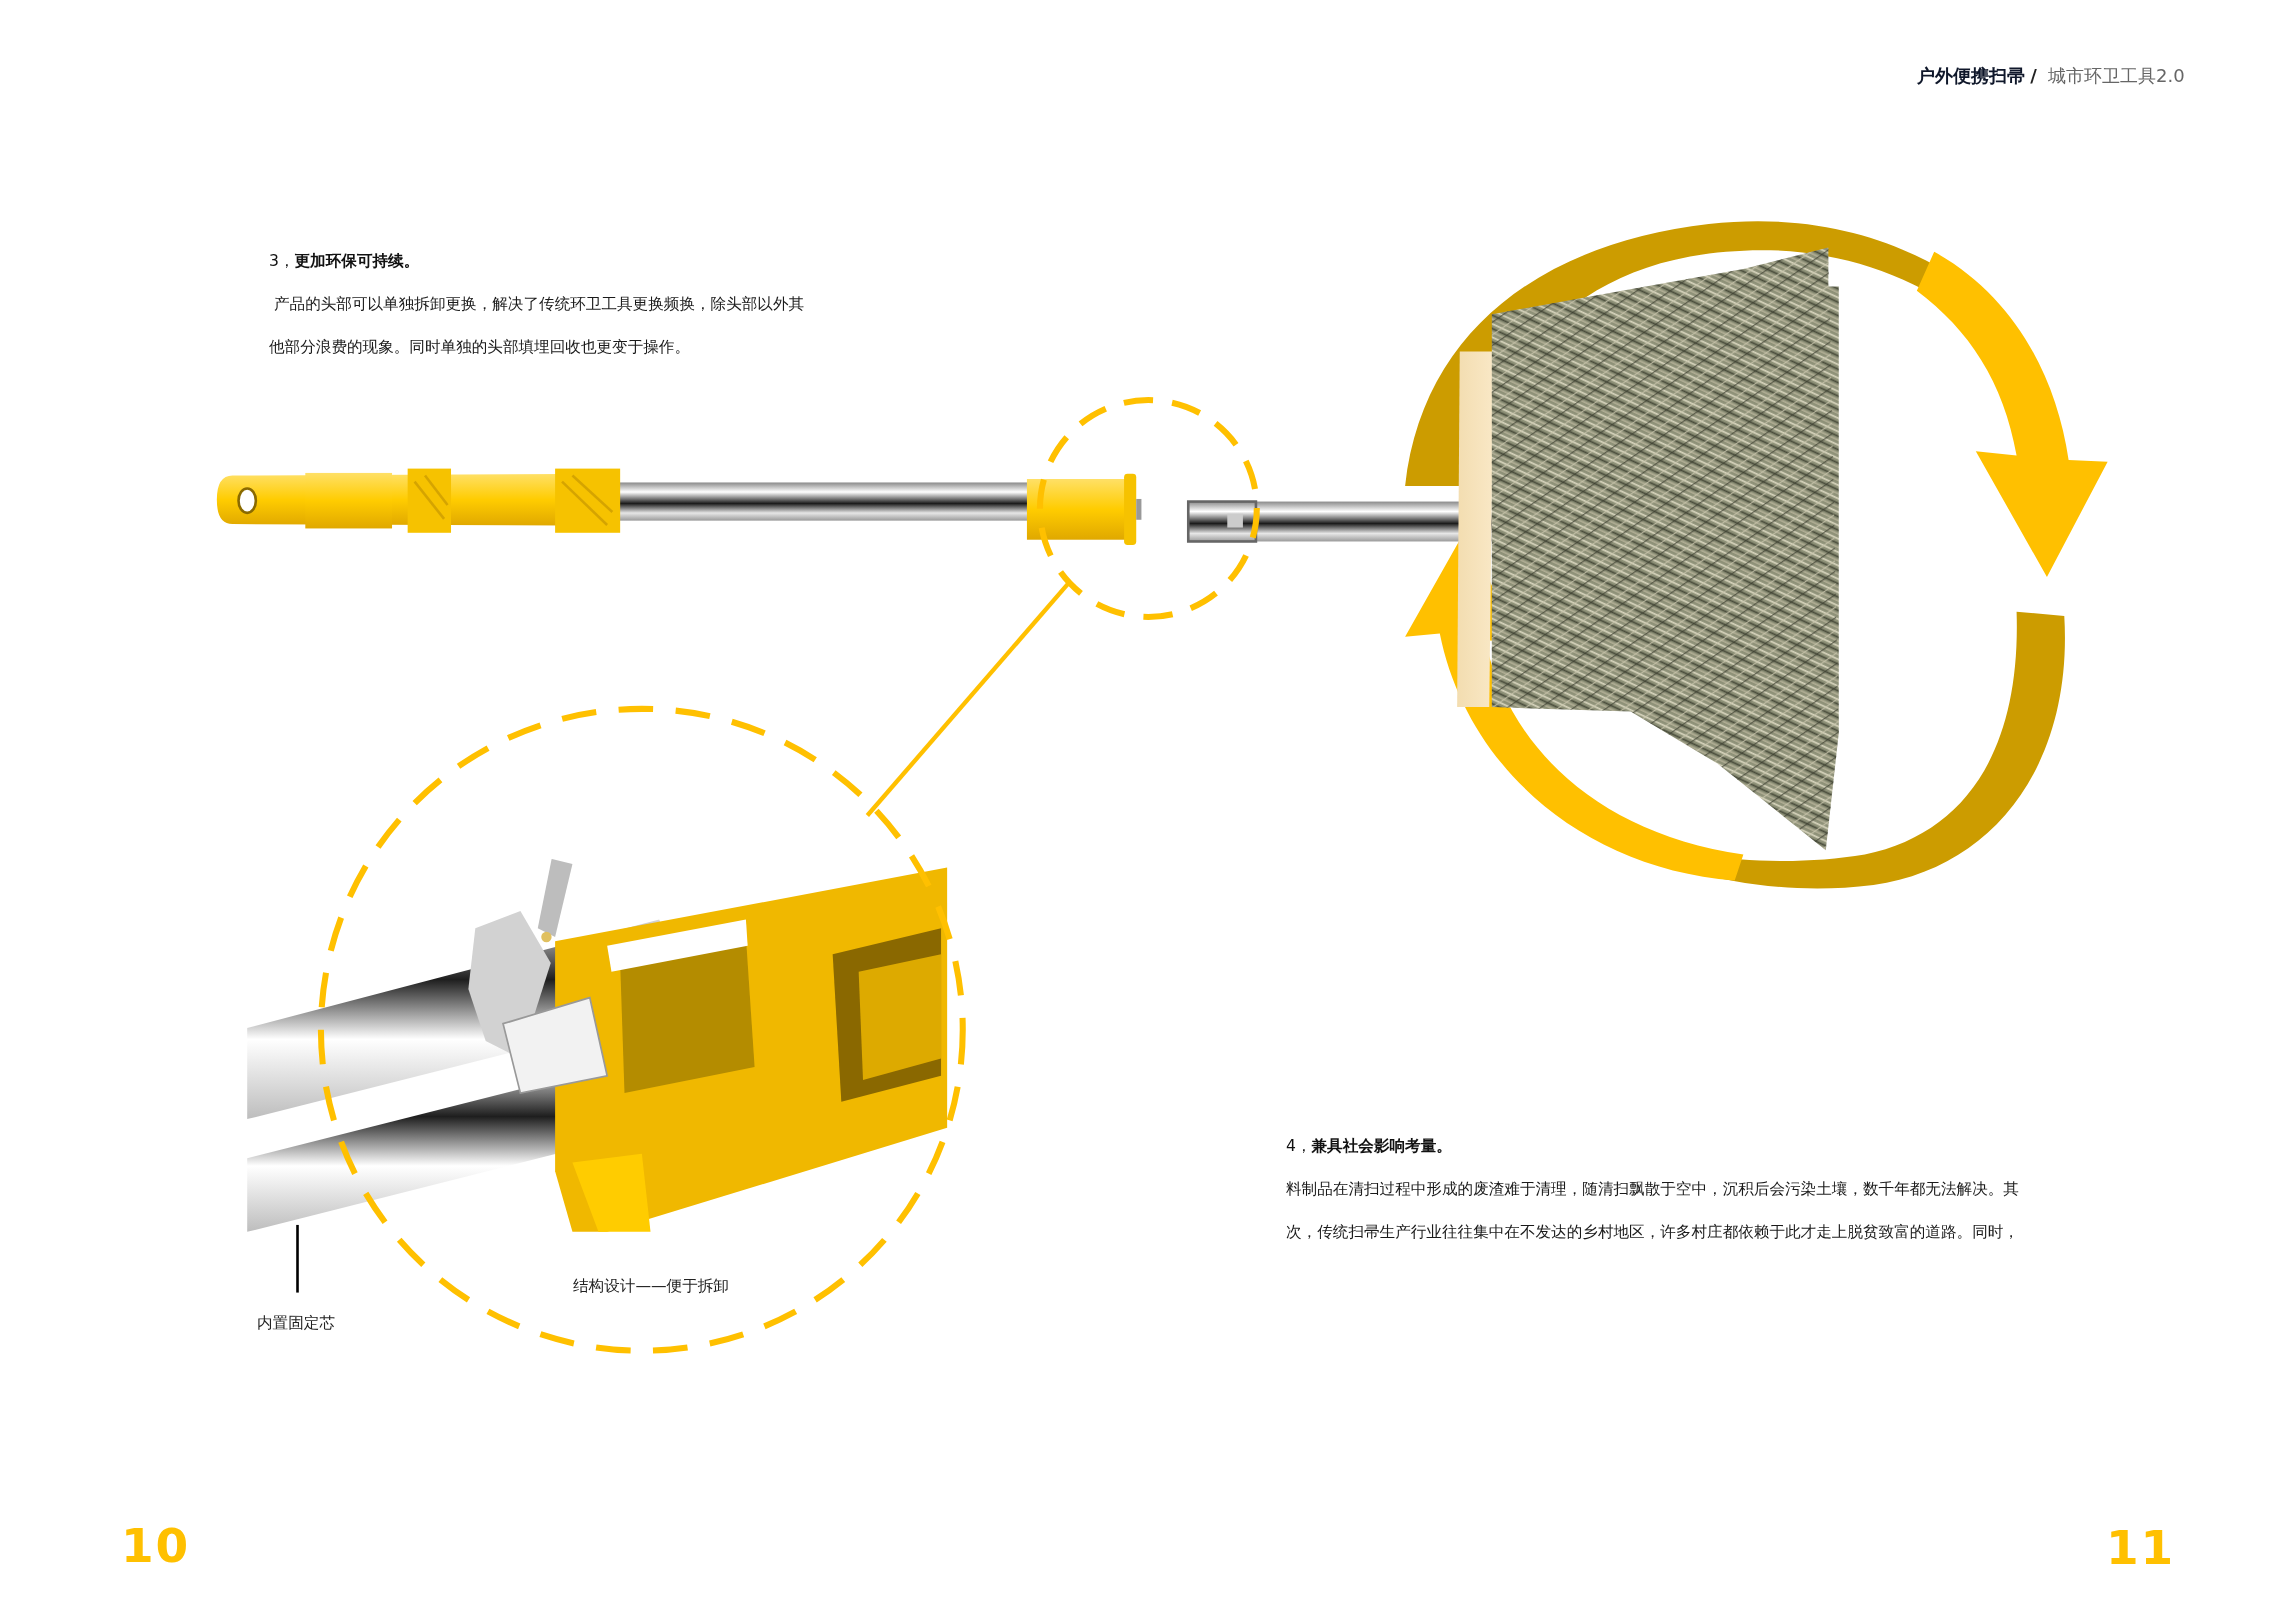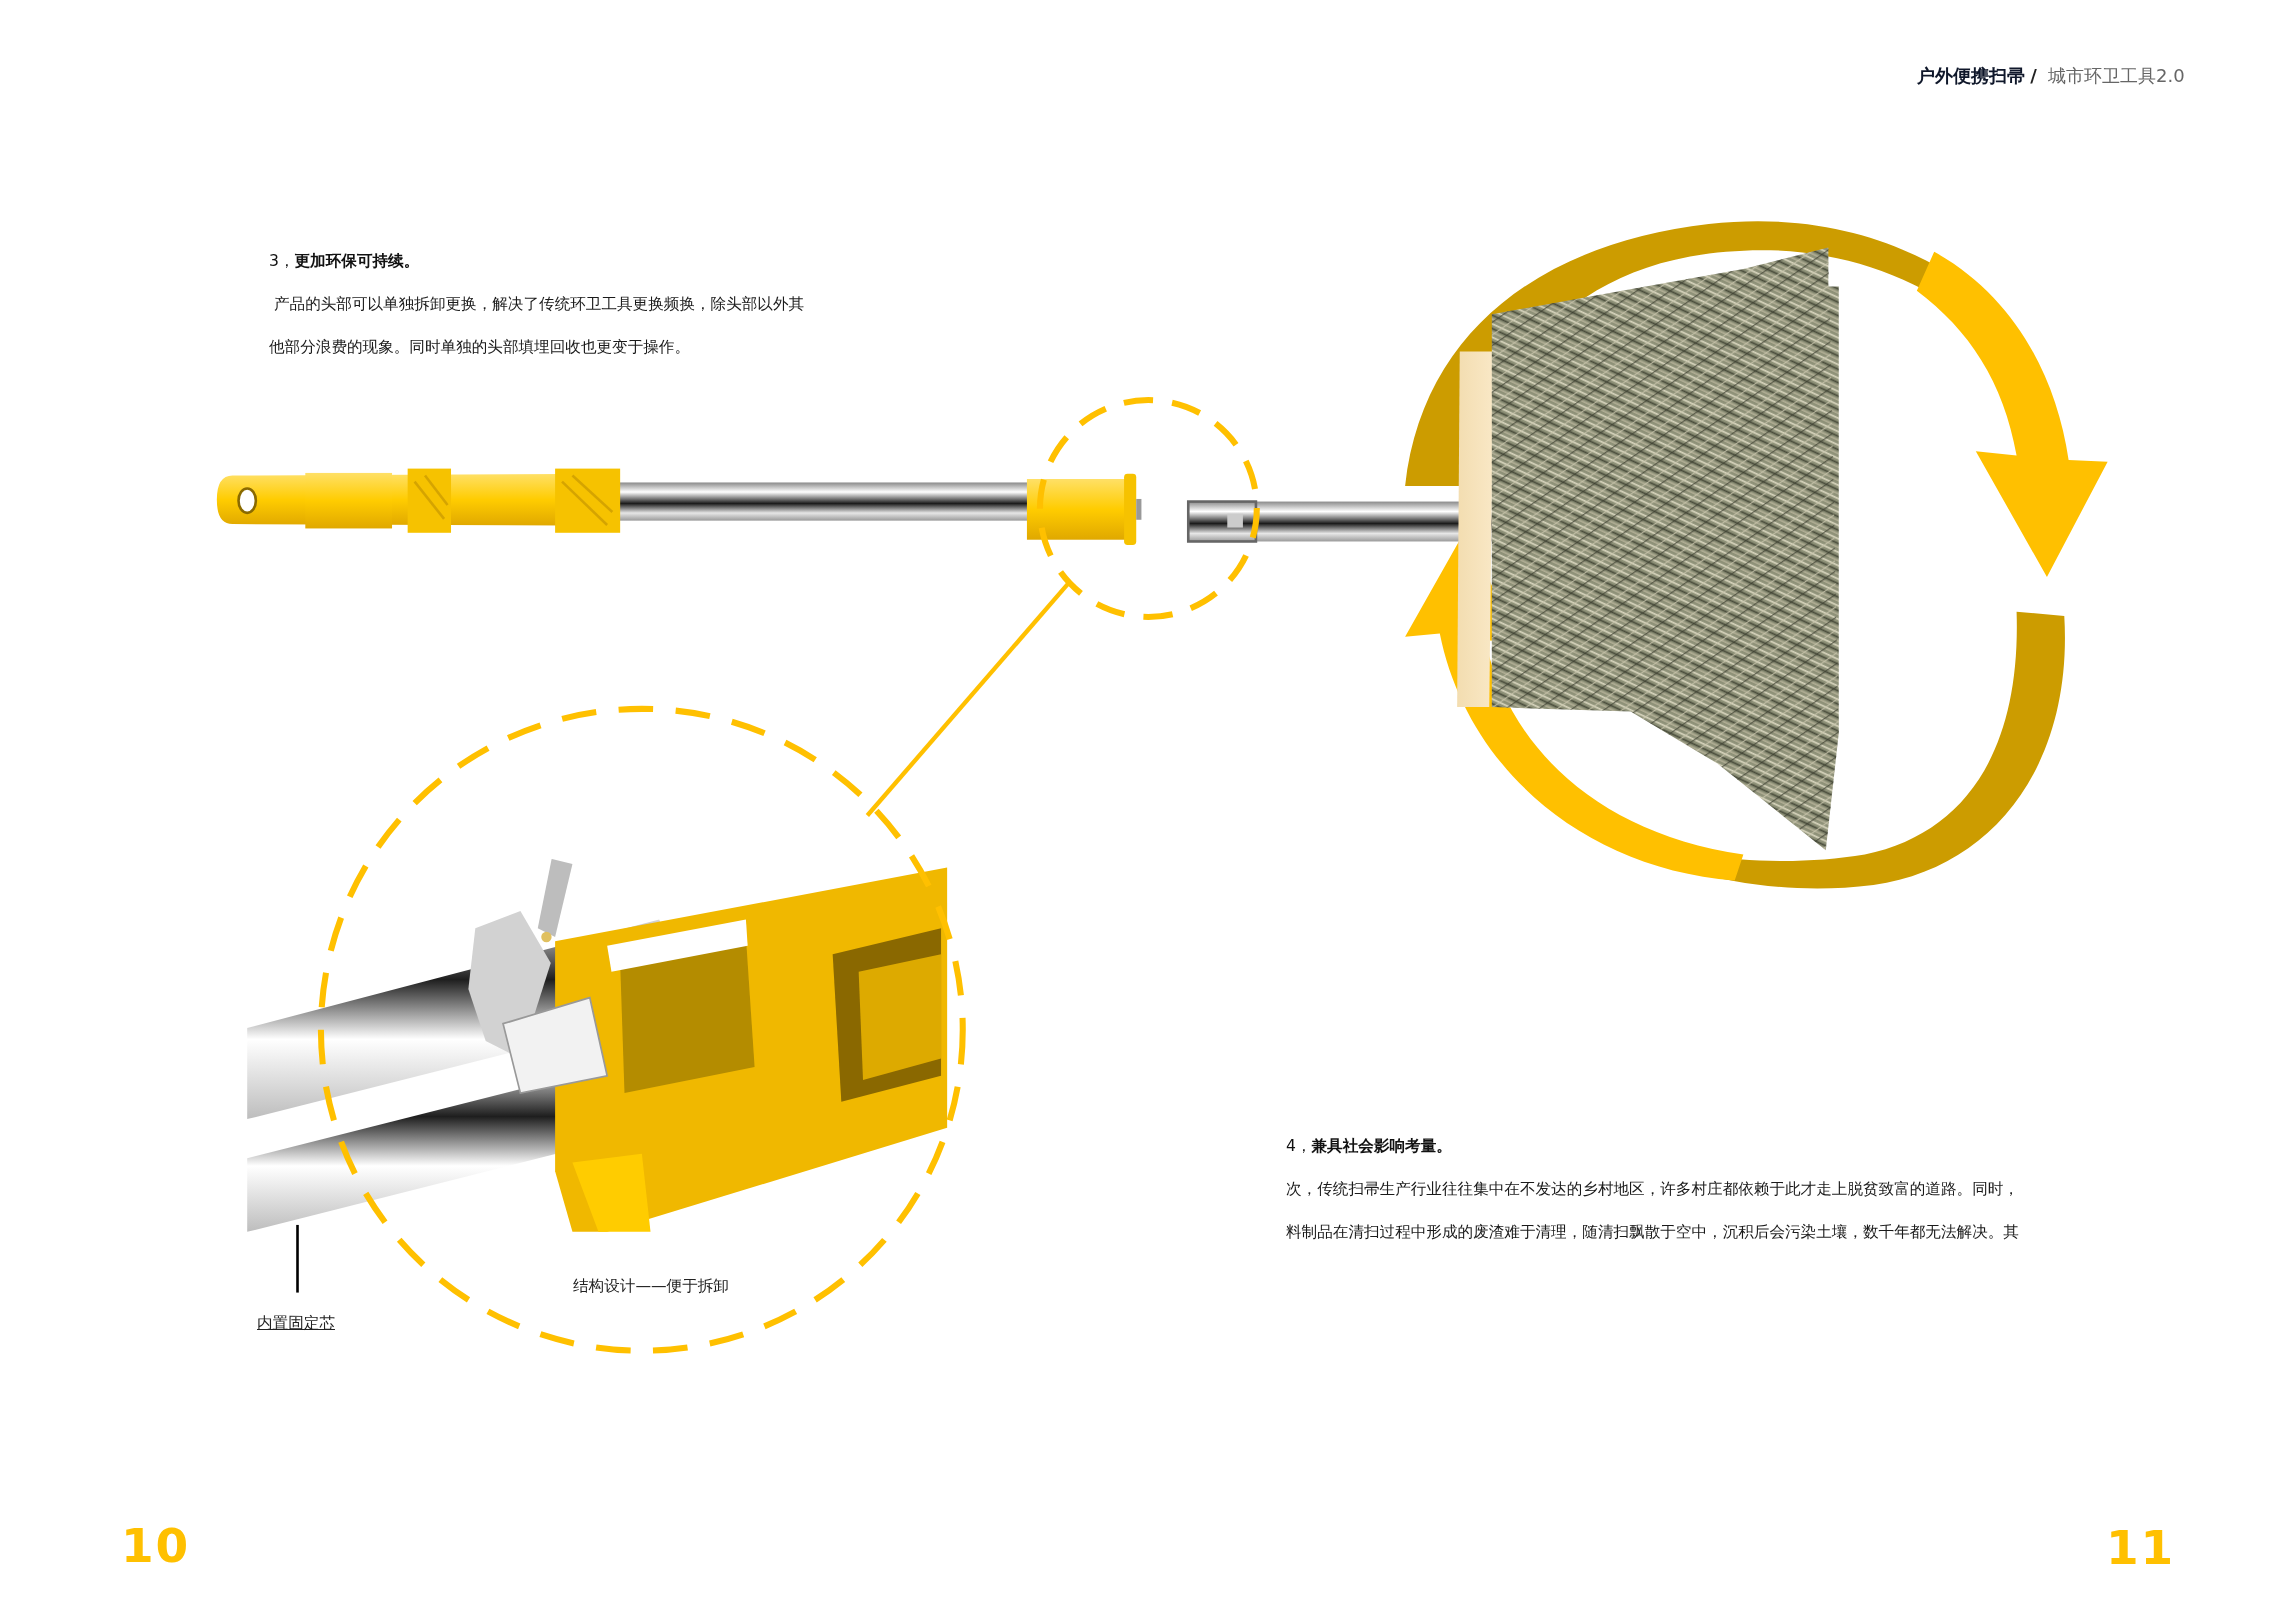--- a/index.html
+++ b/index.html
@@ -15,21 +15,21 @@
 
   
   .section { font-size: 15.6px; line-height: 31px; }
   .section .title { font-weight: bold; color: #111; }
   .section .num { font-weight: normal; }
   .section p { margin: 12px; }
   .sec3 { left: 257px; top: 234px; width: 625px; }
   .sec4 { left: 1274px; top: 1119px; width: 850px; }
 
   .caption { font-size: 15.6px; color: #222; }
-  .cap-core { left: 257px; top: 1313px; text-decoration: underline; }
+  .cap-core { left: 257px; top: 1313px; }
   .cap-struct { left: 573px; top: 1276px; }
 
   .page-num { font-size: 47px; font-weight: bold; color: #ffc000;
               font-family: "DejaVu Sans", sans-serif; letter-spacing: 1.7px; }
   .pn-left { left: 121px; top: 1518px; }
   .pn-right { left: 2106px; top: 1520px; }
 
   svg { position: absolute; left: 0; top: 0; }
 </style>
 </head>
@@ -40,22 +40,22 @@
 </div>
 
 <div class="abs section sec3">
   <p class="title"><span class="num">3，</span><span>更加环保可持续。</span></p>
   <p style="white-space:pre"> 产品的头部可以单独拆卸更换，解决了传统环卫工具更换频换，除头部以外其</p>
   <p>他部分浪费的现象。同时单独的头部填埋回收也更变于操作。</p>
 </div>
 
 <div class="abs section sec4">
   <p class="title"><span class="num">4，</span><span>兼具社会影响考量。</span></p>
+  <p>料制品在清扫过程中形成的废渣难于清理，随清扫飘散于空中，沉积后会污染土壤，数千年都无法解决。其</p>
   <p>次，传统扫帚生产行业往往集中在不发达的乡村地区，许多村庄都依赖于此才走上脱贫致富的道路。同时，</p>
-  <p>料制品在清扫过程中形成的废渣难于清理，随清扫飘散于空中，沉积后会污染土壤，数千年都无法解决。其</p>
 </div>
 
 <svg width="2295" height="1612" viewBox="0 0 2646 1858">
   <defs>
     <linearGradient id="steel" x1="0" y1="0" x2="0" y2="1">
       <stop offset="0" stop-color="#8a8a8a"></stop>
       <stop offset="0.25" stop-color="#ffffff"></stop>
       <stop offset="0.55" stop-color="#1c1c1c"></stop>
       <stop offset="0.8" stop-color="#e6e6e6"></stop>
       <stop offset="1" stop-color="#9a9a9a"></stop>

